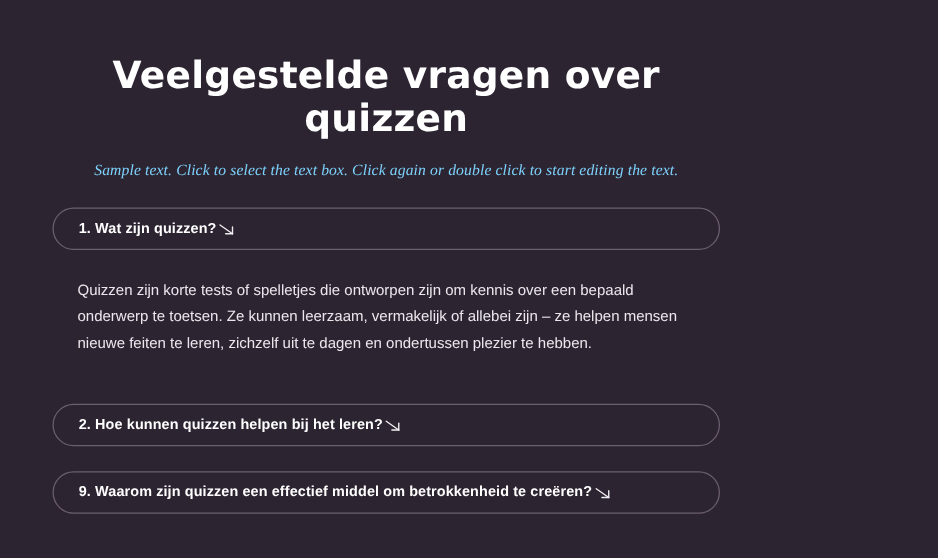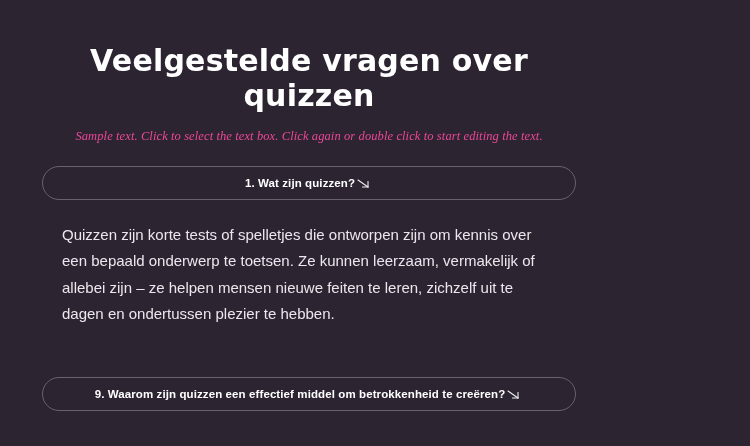--- a/index.html
+++ b/index.html
@@ -29,34 +29,34 @@
     letter-spacing: 0.2px;
     color: #ffffff;
     margin: 14px 0 0 0;
     line-height: 1.15;
   }
   .subtitle {
     text-align: center;
     font-family: "Liberation Serif", serif;
     font-style: italic;
     font-size: 12.5px;
-    color: #ec4899;
+    color: #7dd3fc;
     margin: 16px 0 0 0;
     letter-spacing: 0.1px;
   }
   .faq-list {
     margin-top: 22px;
   }
   .faq-item {
     margin-bottom: 8px;
   }
   .faq-header {
     display: flex;
     align-items: center;
-    justify-content: center;
+    justify-content: flex-start;
     border: 1px solid #6b5f70;
     border-radius: 26px;
     height: 34px;
     padding: 0 22px 0 20px;
     box-sizing: border-box;
     background: transparent;
   }
   .faq-q {
     font-size: 11.5px;
     font-weight: bold;
@@ -67,21 +67,21 @@
     text-overflow: ellipsis;
   }
   .chevron {
     width: 16px;
     height: 16px;
     flex: 0 0 16px;
     display: block;
     opacity: 0.92;
   }
   .faq-answer {
-    font-size: 15px;
+    font-size: 12px;
     line-height: 1.75;
     color: #ece7ec;
     padding: 22px 22px 4px 20px;
     max-width: 660px;
   }
   .spacer-lg { height: 26px; }
   .spacer-sm { height: 6px; }
 </style>
 </head>
 <body>
@@ -102,20 +102,32 @@
             <path d="M13 12 L13 6.5" stroke="#ffffff" stroke-width="1.1" fill="none" stroke-linecap="round"></path>
             <path d="M13 12 L7.5 12" stroke="#ffffff" stroke-width="1.1" fill="none" stroke-linecap="round"></path>
           </svg>
         </span>
       </div>
       <div class="faq-answer">Quizzen zijn korte tests of spelletjes die ontworpen zijn om kennis over een bepaald onderwerp te toetsen. Ze kunnen leerzaam, vermakelijk of allebei zijn – ze helpen mensen nieuwe feiten te leren, zichzelf uit te dagen en ondertussen plezier te hebben.</div>
     </div>
 
     <div class="spacer-lg"></div>
 
+    <div class="faq-item">
+      <div class="faq-header">
+        <span class="faq-q">2. Hoe kunnen quizzen helpen bij het leren?</span>
+        <span class="chevron">
+          <svg viewBox="0 0 16 16" width="16" height="16" aria-hidden="true">
+            <path d="M3 5 L13 12" stroke="#ffffff" stroke-width="1.1" fill="none" stroke-linecap="round"></path>
+            <path d="M13 12 L13 6.5" stroke="#ffffff" stroke-width="1.1" fill="none" stroke-linecap="round"></path>
+            <path d="M13 12 L7.5 12" stroke="#ffffff" stroke-width="1.1" fill="none" stroke-linecap="round"></path>
+          </svg>
+        </span>
+      </div>
+    </div>
 
     <div class="spacer-sm"></div>
 
 
     <div class="spacer-sm"></div>
 
     <div class="faq-item">
       <div class="faq-header">
         <span class="faq-q">9. Waarom zijn quizzen een effectief middel om betrokkenheid te creëren?</span>
         <span class="chevron">

